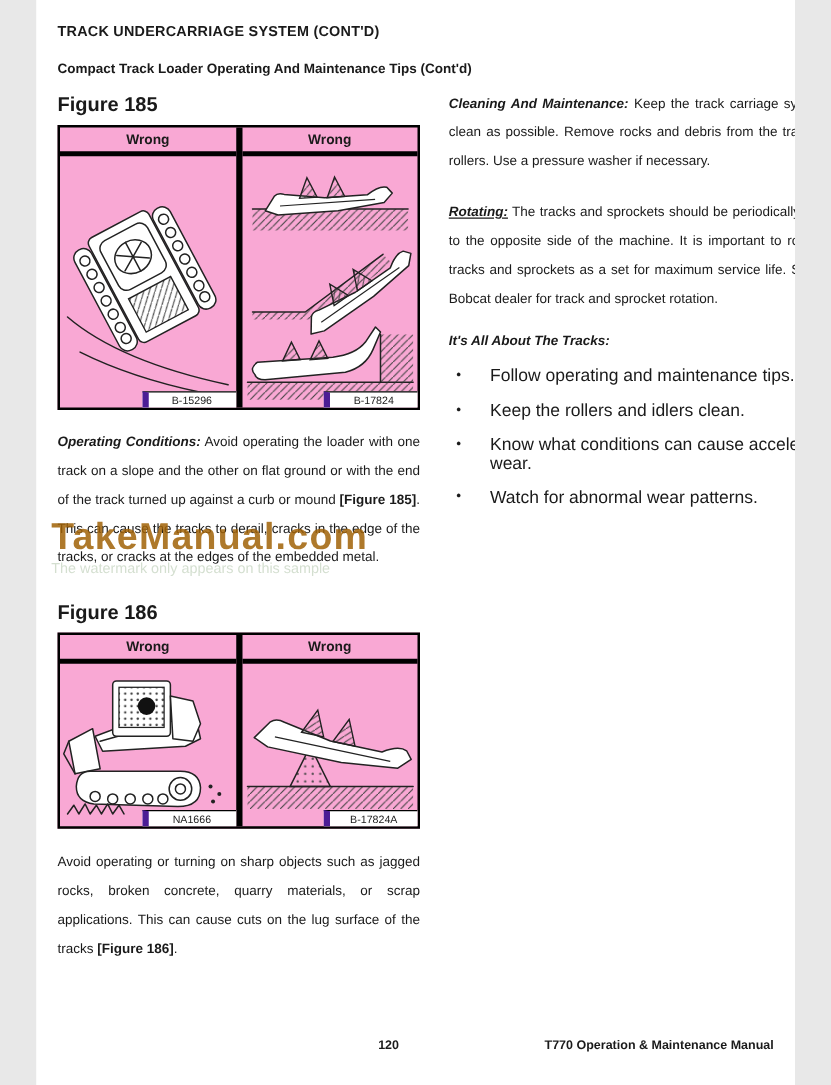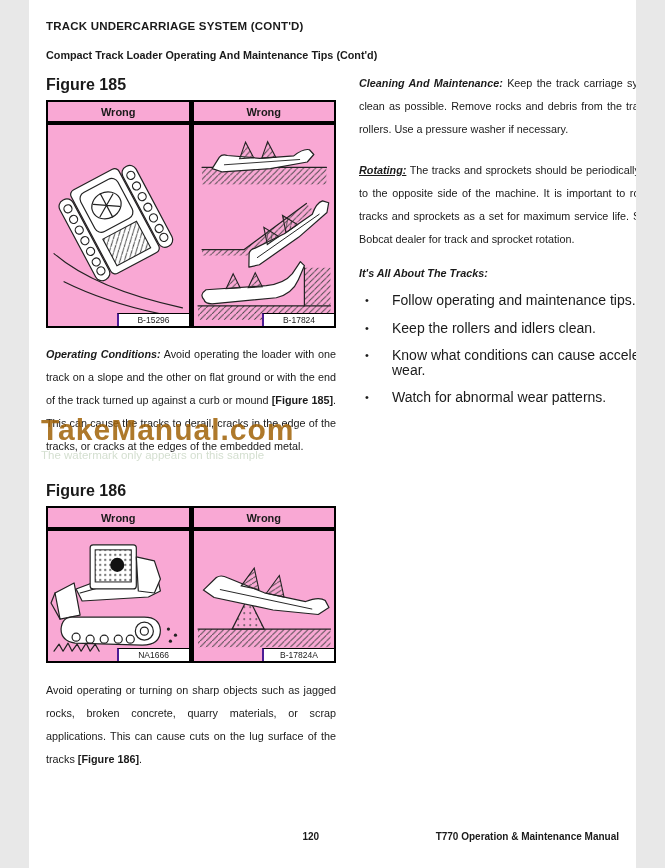--- a/index.html
+++ b/index.html
@@ -17,21 +17,21 @@
   .fig-caption { font-size:16px; font-weight:bold; margin:4px 0 6px 0; }
 
   .figure-box { display:flex; border:2px solid #000; background:#f9a8d4; }
   .fb-panel { flex:1 1 0; min-width:0; display:flex; flex-direction:column; }
   .fb-divider { width:5px; background:#000; flex:0 0 auto; }
   .fb-header { text-align:center; font-size:11px; font-weight:bold; padding:4px 0 3px 0; border-bottom:4px solid #000; }
   .fb-body { position:relative; flex:1 1 auto; }
   .fb-body svg { display:block; width:100%; height:100%; }
   .code-label {
     position:absolute; right:0; bottom:0; background:#fff;
-    border-top:1px solid #000; border-left:2px solid #4c1d95;
+    border-top:1px solid #000; border-left:5px solid #4c1d95;
     font-size:8.5px; padding:1px 6px 1px 6px; min-width:58px; text-align:center;
   }
 
   .para { font-size:10.8px; line-height:23px; text-align:justify; margin:0 0 14px 0; }
   .lead-bi { font-weight:bold; font-style:italic; }
   .lead-biu { font-weight:bold; font-style:italic; text-decoration:underline; }
   .bold { font-weight:bold; }
 
   .mini-heading { font-size:10.8px; font-weight:bold; font-style:italic; margin:16px 0 4px 0; }
   ul.bullets { list-style:none; margin:14px 0 0 0; padding:0; }

